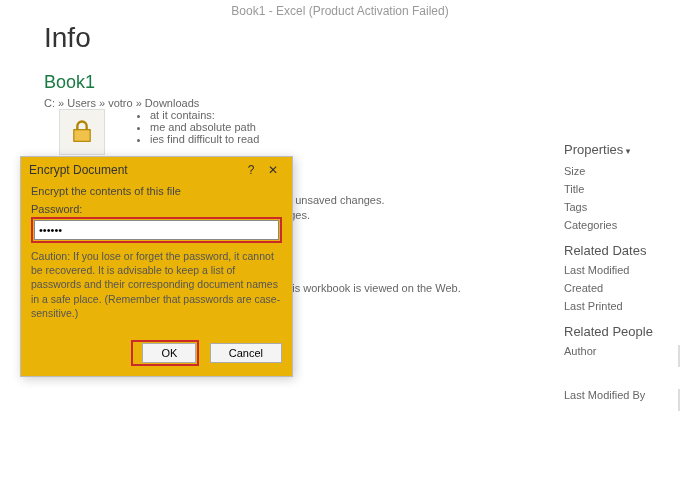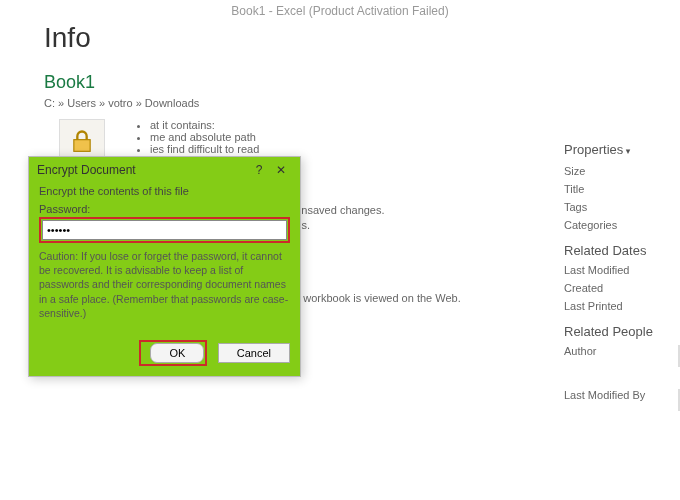--- a/index.html
+++ b/index.html
@@ -3,52 +3,52 @@
   <meta charset="utf-8">
   <style>
     * { margin: 0; padding: 0; box-sizing: border-box; font-family: "Segoe UI", Tahoma, sans-serif; }
     body { width: 680px; height: 500px; background: #fff; overflow: hidden; position: relative; }
     .titlebar { text-align: center; font-size: 12px; color: #999; padding: 4px 0; }
     .main { display: flex; padding: 0 0 0 44px; justify-content: space-between; }
     .left-col { flex: 0 0 520px; }
     .right-col { flex: 1; padding-top: 120px; font-size: 12px; color: #444; }
     h1.info { font-size: 28px; font-weight: 300; color: #333; margin-bottom: 18px; }
     .doc-title { font-size: 18px; color: #1a7a43; margin-bottom: 4px; }
-    .path { font-size: 11px; color: #666; margin-bottom: 10px; }
+    .path { font-size: 11px; color: #666; }
     .yellow-banner { background: #fce992; padding: 14px 16px; font-size: 12px; color: #5a4a00; margin: 6px 0 14px; }
     .section { display: flex; margin-bottom: 14px; }
     .section .icon-btn { width: 76px; text-align: center; font-size: 11px; color: #444; }
     .section .icon-btn .icon-box { width: 46px; height: 46px; margin: 0 auto 4px; background: #f5f3ee; border: 1px solid #ddd; display: flex; align-items: center; justify-content: center; }
     .section .content { flex: 1; padding-left: 12px; }
     .section .content h3 { font-size: 14px; color: #444; margin-bottom: 4px; font-weight: 400; }
     .section .content p { font-size: 11px; color: #666; line-height: 1.4; }
     .section .content ul { list-style: disc; padding-left: 18px; font-size: 11px; color: #666; }
     .caret::after { content: " ▾"; font-size: 9px; }
     .prop-header { font-size: 13px; color: #555; margin-bottom: 8px; }
     .prop-row { display: flex; font-size: 11px; color: #666; margin-bottom: 6px; }
     .prop-row .k { width: 110px; }
     .prop-row .v { flex: 1; color: #444; text-align: right; padding-right: 6px; overflow: hidden; }
     .section-head { font-size: 13px; color: #555; margin: 12px 0 6px; }
     .avatar-box { width: 22px; height: 22px; background: #ddd; display: inline-block; vertical-align: middle; margin-left: 4px; }
 
     
-    .dialog { position: absolute; left: 28px; top: 156px; width: 273px; background: #84cc16; border: 1px solid #bbb; box-shadow: 2px 2px 10px rgba(0,0,0,0.2); }
+    .dialog { position: absolute; left: 20px; top: 156px; width: 273px; background: #eab308; border: 1px solid #bbb; box-shadow: 2px 2px 10px rgba(0,0,0,0.2); }
     .dialog .dlg-title { display: flex; align-items: center; padding: 6px 8px; font-size: 12px; color: #333; }
     .dialog .dlg-title .t { flex: 1; }
     .dialog .dlg-title .help, .dialog .dlg-title .close { width: 22px; text-align: center; cursor: pointer; font-size: 12px; }
     .dialog .dlg-body { padding: 2px 10px 8px; font-size: 11px; color: #444; }
     .dialog .subtitle { margin-bottom: 6px; }
     .dialog label { display: block; margin-bottom: 2px; }
     .dialog .pwd-wrap { border: 2px solid #cc2a2a; padding: 1px; margin-bottom: 6px; }
     .dialog input[type=password] { width: 100%; border: 1px solid #888; padding: 3px 4px; font-size: 11px; outline: none; }
     .dialog .caution { font-size: 10.5px; color: #555; line-height: 1.35; margin-bottom: 8px; }
     .dialog .dlg-buttons { text-align: right; padding: 4px 10px 10px; }
     .dialog .dlg-buttons button { font-size: 11px; padding: 3px 18px; margin-left: 6px; background: #f4f4f4; border: 1px solid #aaa; cursor: pointer; }
     .dialog .ok-wrap { border: 2px solid #cc2a2a; display: inline-block; padding: 1px; }
-    .dlg-buttons .ok-wrap button { margin-left: 8px; border-radius: 7px; }
+    .dlg-buttons .ok-wrap button { margin-left: 8px; }
 
     svg { display: block; }
   </style>
 </head>
 <body>
 
 <div class="titlebar">Book1 - Excel (Product Activation Failed)</div>
 
 <div class="main">
   <div class="left-col">

